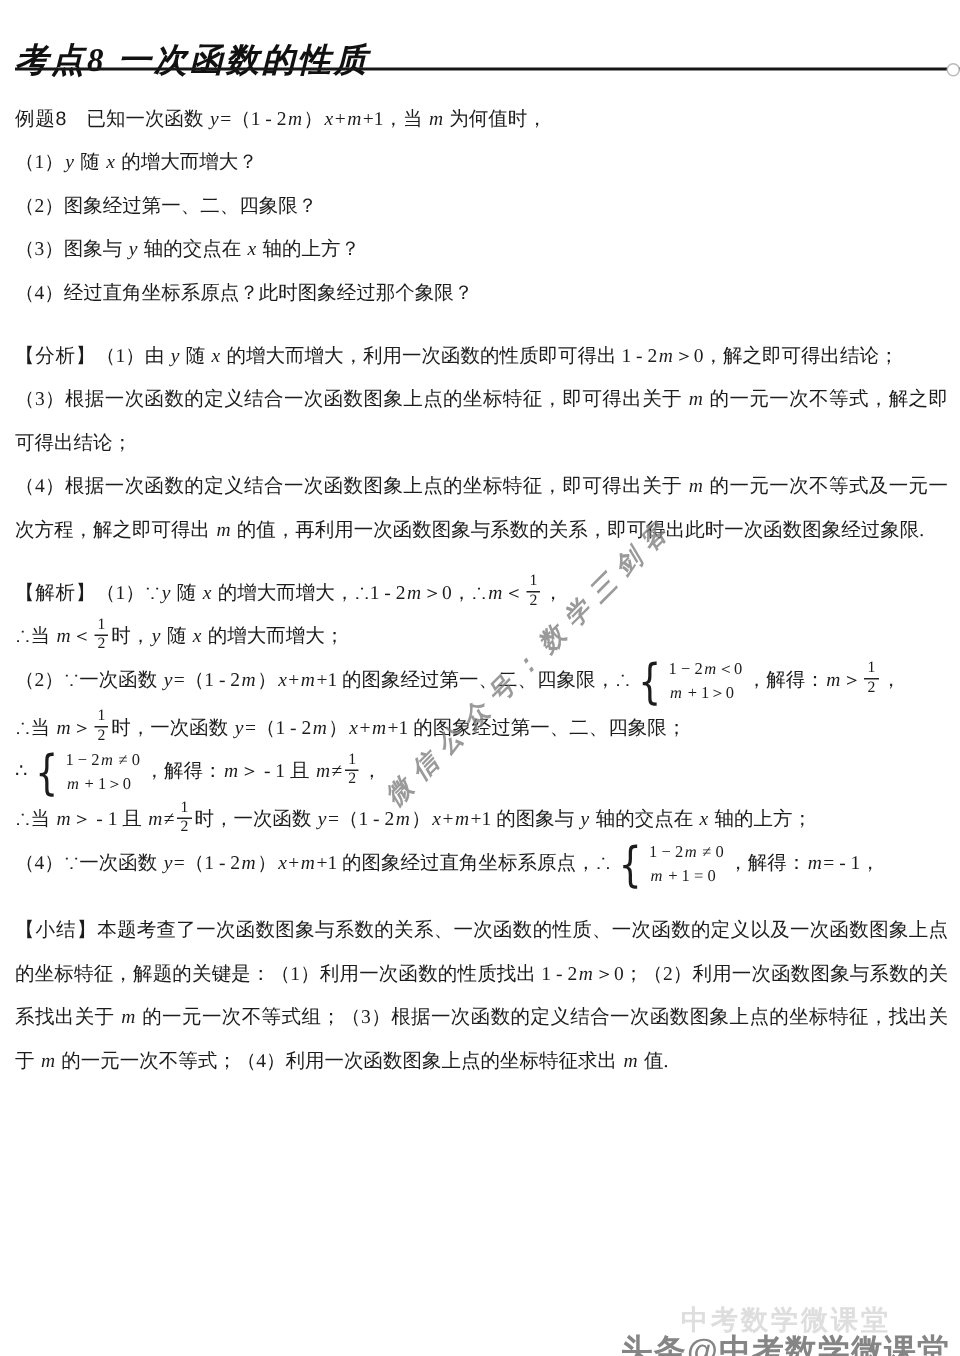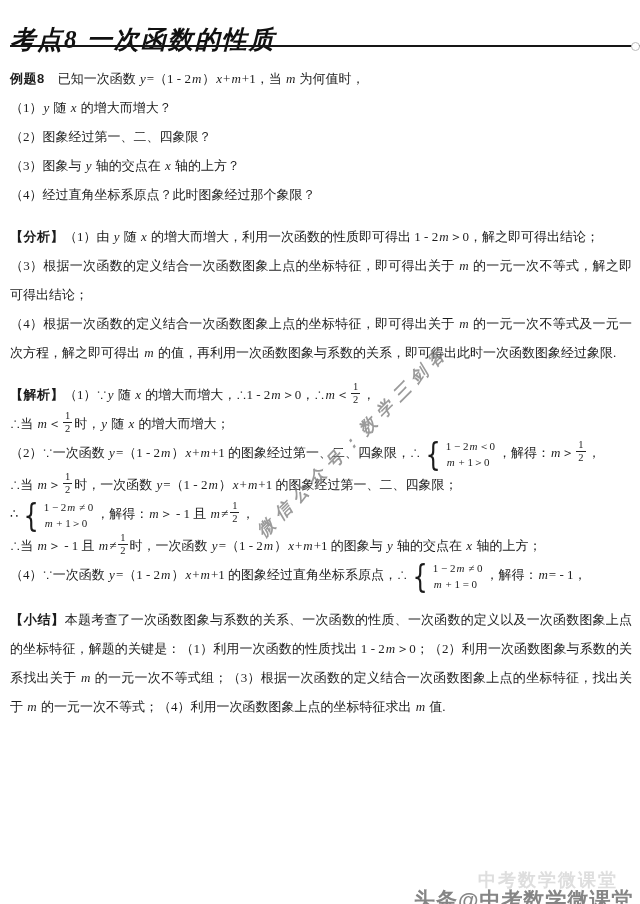--- a/index.html
+++ b/index.html
@@ -6,30 +6,30 @@
   body{
     width:640px;height:904px;overflow:hidden;position:relative;
     background:#ffffff;color:#1c1c1c;
     font-family:"Liberation Serif","DejaVu Serif",serif;
   }
   .page{position:relative;width:640px;height:904px;}
   .rule{position:absolute;top:17px;left:10px;right:0;height:2px;background:#171717;}
   .rule-dot{position:absolute;right:0px;top:-3px;width:7px;height:7px;border:1px solid #bbb;border-radius:50%;background:#fff;}
   h1.title{
     margin:28px 0 12px 10px;
-    font-size:25px;line-height:24px;font-weight:700;font-style:italic;
+    font-size:22px;line-height:24px;font-weight:700;font-style:italic;
     letter-spacing:2px;color:#111;
   }
   .doc{margin:0 8px 0 10px;font-size:13px;text-align:justify;}
   .doc p{margin:0;line-height:29px;}
   .doc p.sect{margin-top:13px;}
   .doc i{font-style:italic;padding:0 1px;}
   .lead{
     font-family:"Liberation Sans","DejaVu Sans",sans-serif;
-    font-weight:700;font-style:normal;letter-spacing:0.5px;
+    font-weight:400;font-style:normal;letter-spacing:0.5px;
   }
   
   .frac{
     display:inline-block;vertical-align:-35%;text-align:center;
     font-size:10.5px;line-height:12px;padding:0 1px;margin:0 1px;
   }
   .frac .num{display:block;padding:0 2px;}
   .frac .den{display:block;border-top:1px solid #222;padding:0 2px;}
   
   .cases{display:inline-flex;align-items:center;vertical-align:middle;margin:0 3px;}
@@ -39,21 +39,21 @@
   }
   .cases .rows{display:inline-flex;flex-direction:column;font-size:11px;line-height:16px;white-space:nowrap;}
   
   .wm-diag{
     position:absolute;left:252px;top:498px;
     transform:rotate(-45deg);transform-origin:0 0;
     font-size:17px;letter-spacing:7px;font-weight:700;font-style:italic;
     color:rgba(125,125,125,.78);white-space:nowrap;pointer-events:none;
   }
   .wm-ghost{
-    position:absolute;left:478px;top:840px;
+    position:absolute;left:454px;top:840px;
     font-family:"Liberation Sans","DejaVu Sans",sans-serif;
     font-size:18px;font-weight:700;letter-spacing:2px;
     color:rgba(200,200,200,.6);white-space:nowrap;pointer-events:none;
   }
   .wm-footer{
     position:absolute;left:414px;top:858px;
     font-family:"Liberation Sans","DejaVu Sans",sans-serif;
     font-size:21px;font-weight:700;letter-spacing:1px;
     color:#858585;text-shadow:1px 1px 0 rgba(255,255,255,.9);
     white-space:nowrap;pointer-events:none;

